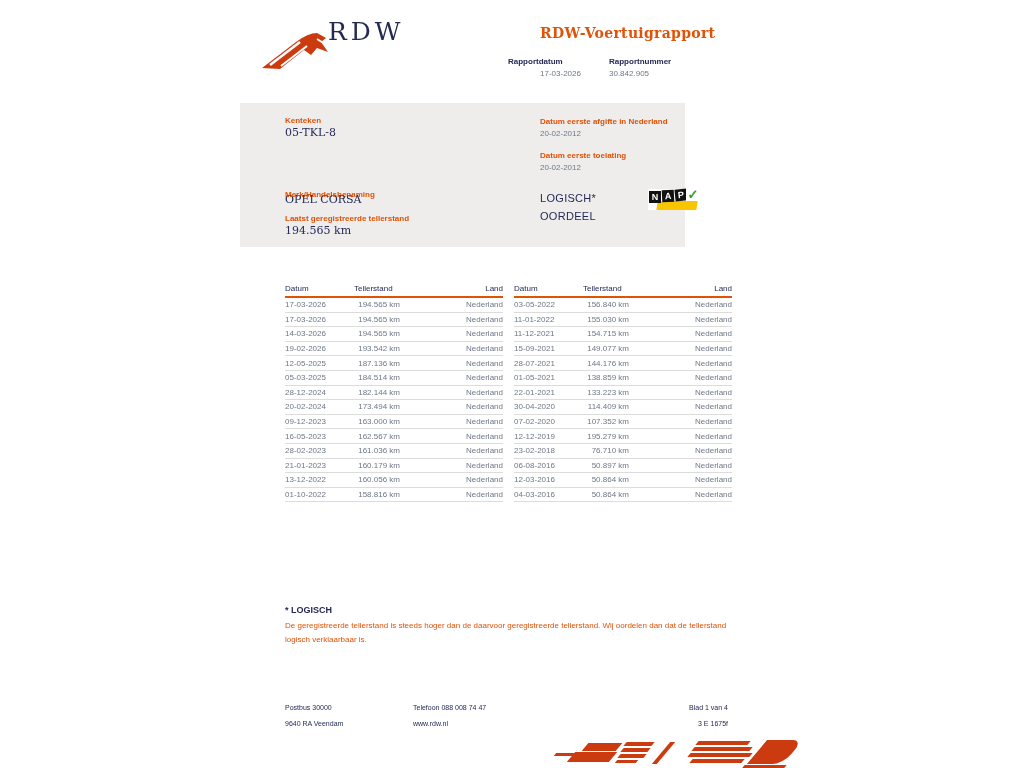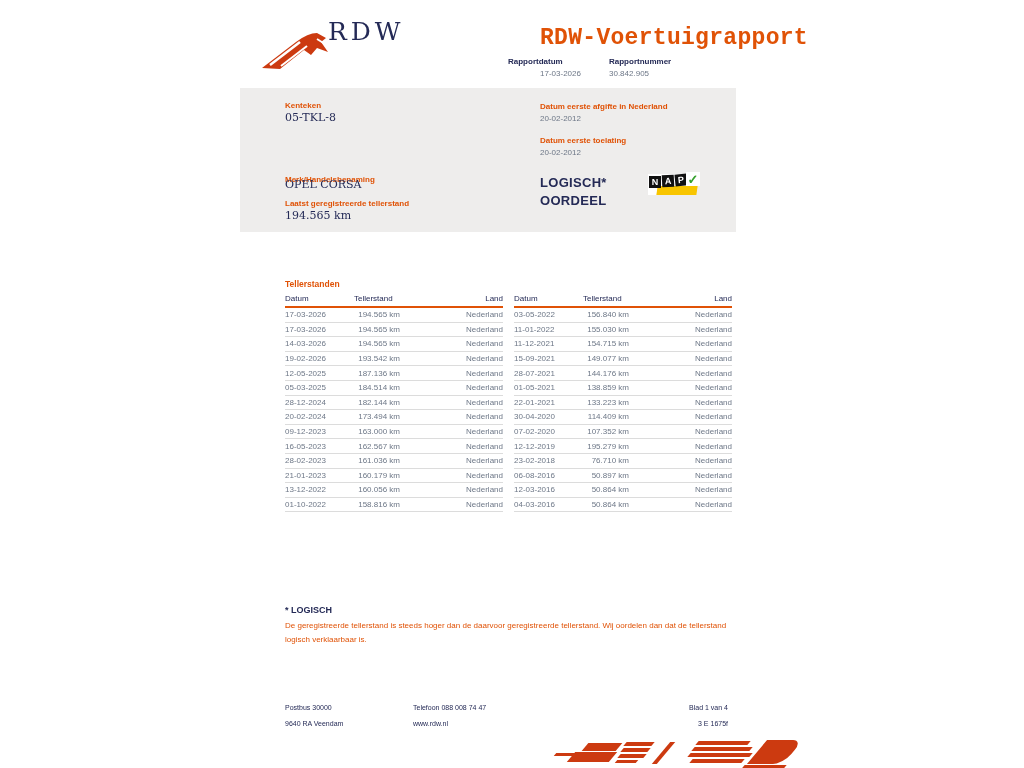--- a/index.html
+++ b/index.html
@@ -11,34 +11,34 @@
   body{
     position:relative;background:#fff;overflow:hidden;
     font-family:"Liberation Sans",sans-serif;color:var(--navy);
   }
   .abs{position:absolute;}
   .serif{font-family:"DejaVu Serif",serif;}
 
   
   .logo-svg{position:absolute;left:260px;top:18px;width:74px;height:52px;}
   .wordmark{position:absolute;left:328px;top:17px;font-size:25px;letter-spacing:4px;color:var(--navy);}
-  .doc-title{position:absolute;left:540px;top:25px;font-size:23px;font-weight:bold;color:var(--orange);letter-spacing:.3px;font-family:Liberation Mono, monospace;}
+  .doc-title{position:absolute;left:540px;top:25px;font-size:14px;font-weight:bold;color:var(--orange);letter-spacing:.3px;}
   .rpt-label{font-weight:bold;font-size:8px;color:var(--navy);}
   .rpt-value{font-size:8px;color:var(--cell);}
   .rpt-date-label{left:508px;top:57px;}
   .rpt-num-label{left:609px;top:57px;}
   .rpt-date-value{left:540px;top:69px;}
   .rpt-num-value{left:609px;top:69px;}
 
   
-  .vbox{position:absolute;left:240px;top:88px;width:496px;height:144px;background:var(--boxbg);}
+  .vbox{position:absolute;left:240px;top:103px;width:445px;height:144px;background:var(--boxbg);}
   .vlabel{position:absolute;font-size:8px;font-weight:bold;color:var(--orange);}
   .vval-big{position:absolute;font-size:11px;color:var(--navy);}
   .vval-sm{position:absolute;font-size:8px;color:var(--cell);}
-  .oordeel{position:absolute;left:300px;top:86px;font-size:13px;font-weight:bold;line-height:18px;color:var(--navy);letter-spacing:.3px;}
+  .oordeel{position:absolute;left:300px;top:86px;font-size:11px;font-weight:normal;line-height:18px;color:var(--navy);letter-spacing:.3px;}
 
   
   .nap{position:absolute;left:408px;top:84px;width:52px;height:26px;}
   .nap-white{position:absolute;left:0;top:2px;width:40px;height:21px;background:#fff;}
   .nap-yellow{position:absolute;left:9px;top:14px;width:40px;height:9px;background:var(--yellow);transform:skewX(-8deg);}
   .nap-tile{position:absolute;width:12px;height:12px;background:#111;color:#fff;font-size:9px;font-weight:bold;
             display:flex;align-items:center;justify-content:center;}
   .nap-n{left:1px;top:4px;}
   .nap-a{left:14px;top:3px;transform:rotate(-3deg);}
   .nap-p{left:27px;top:2px;transform:rotate(-6deg);}
@@ -113,21 +113,20 @@
     <div class="nap-white"></div>
     <div class="nap-yellow"></div>
     <div class="nap-tile nap-n">N</div>
     <div class="nap-tile nap-a">A</div>
     <div class="nap-tile nap-p">P</div>
     <div class="nap-checkbox">✓</div>
   </div>
 </div>
 
 <div class="tables-wrap">
-  <div class="tbl-heading">Tellerstanden</div>
   <div class="tables">
     <div class="mini-table">
       <div class="thead">
         <div class="c-date">Datum</div>
         <div class="c-km">Tellerstand</div>
         <div class="c-land">Land</div>
       </div>
       <div id="tbody-left">
   <div class="trow">
     <div class="c-date">17-03-2026</div>

